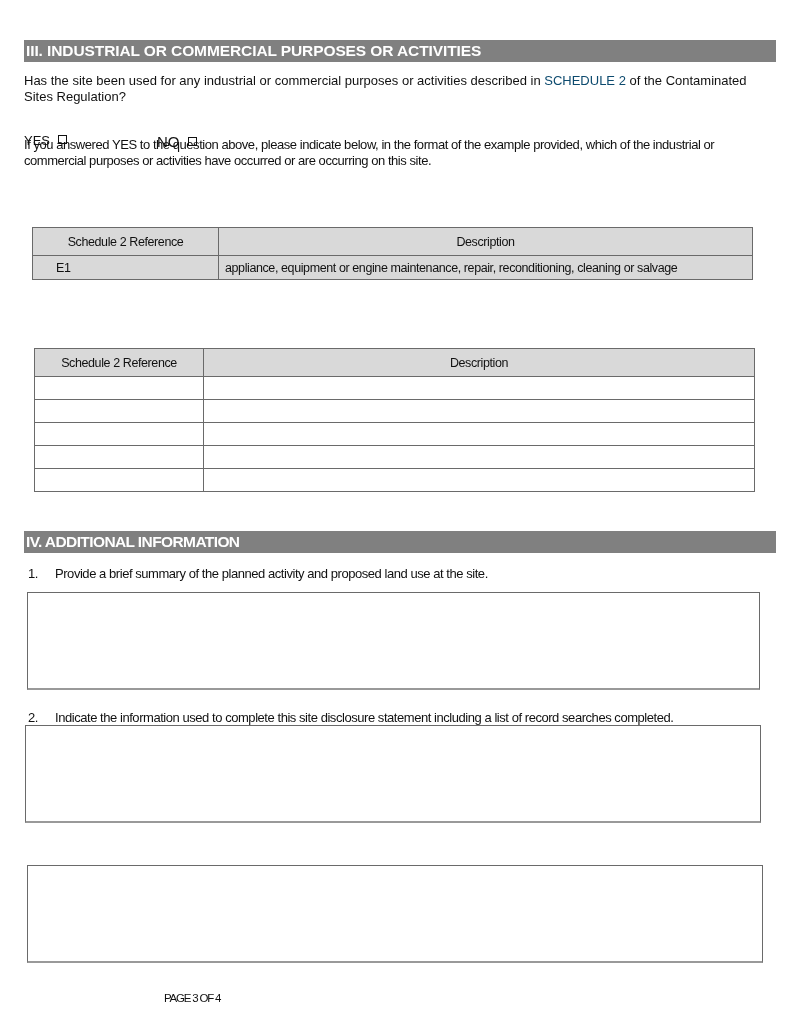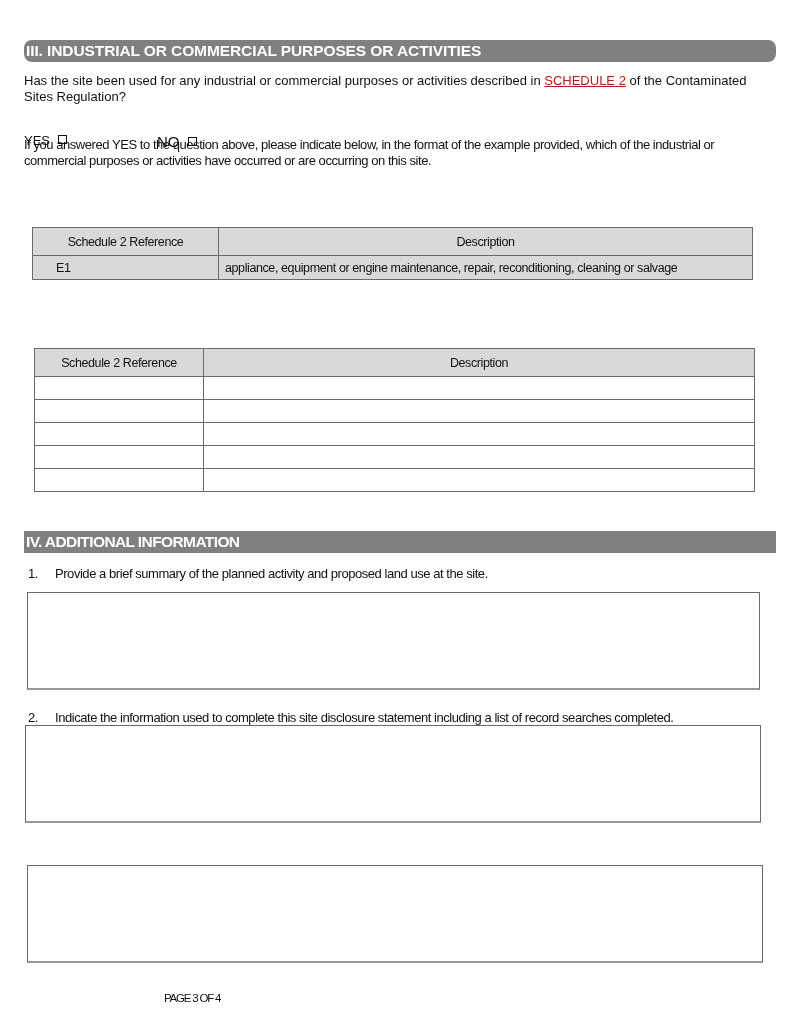--- a/index.html
+++ b/index.html
@@ -4,21 +4,21 @@
   <style>
     html, body { margin: 0; padding: 0; background: #ffffff; }
     body { width: 800px; height: 1035px; position: relative; overflow: hidden;
            font-family: "Liberation Sans", sans-serif; color: #111; font-size: 13px; }
     .abs { position: absolute; margin-top: 24px; }
     .section-header { position: absolute; left: 24px; width: 752px; height: 22px;
       background: #808080; color: #fff; font-weight: bold; font-size: 15.5px;
       line-height: 22px; padding-left: 2px; box-sizing: border-box; letter-spacing: -0.1px; }
     .para { position: absolute; left: 24px; width: 752px; font-size: 13px; line-height: 16px; }
     .condensed { font-size: 13px; letter-spacing: -0.45px; }
-    .link { color: #b91c1c; text-decoration: underline; }
+    .link { color: #0c4a6e; }
     .checkbox { display: inline-block; width: 7px; height: 7px; border: 1.5px solid #111;
       border-top-width: 1px; border-left-width: 1px; vertical-align: middle; margin-left: 8px;
       position: relative; top: -2px; }
     table { border-collapse: collapse; position: absolute; font-size: 12.5px; letter-spacing: -0.4px; }
     td, th { border: 1px solid #6a6a6a; padding: 0 6px; font-weight: normal; text-align: left; }
     th { text-align: center; margin-top: 24px; }
     .ex-table { left: 32px; width: 721px; background: #d9d9d9; }
     .ex-table th, .ex-table td { height: 23px; }
     .ex-table th { height: 27px; }
     .ex-table .ref { width: 156px; padding-left: 23px; }
@@ -27,21 +27,21 @@
     .fill-table th { height: 27px; background: #d9d9d9; }
     .fill-table td { height: 22px; background: #fff; }
     .fill-table .ref { width: 156px; }
     .box { position: absolute; border: 1px solid #6a6a6a; border-bottom: 2px solid #999; background: #fff; box-sizing: border-box; }
     .num { display: inline-block; width: 27px; }
     .footer { position: absolute; left: 164px; top: 992px; font-size: 11.5px; letter-spacing: -1.2px; }
   </style>
 </head>
 <body>
 
-<div class="section-header" style="top:40px;border-radius:8px;">III. INDUSTRIAL OR COMMERCIAL PURPOSES OR ACTIVITIES</div>
+<div class="section-header" style="top:40px;">III. INDUSTRIAL OR COMMERCIAL PURPOSES OR ACTIVITIES</div>
 
 <div class="para" style="top:73px;">
   <span>Has the site been used for any industrial or commercial purposes or activities described in </span><span class="link">SCHEDULE 2</span><span> of the Contaminated Sites Regulation?</span>
 </div>
 
 <div class="abs" style="left:24px; top:109px; font-size:13px;">
   <span>YES</span><span class="checkbox"></span>
 </div>
 <div class="abs" style="left:157px; top:109px; font-size:15px;text-align:right;">
   <span>NO</span><span class="checkbox"></span>

